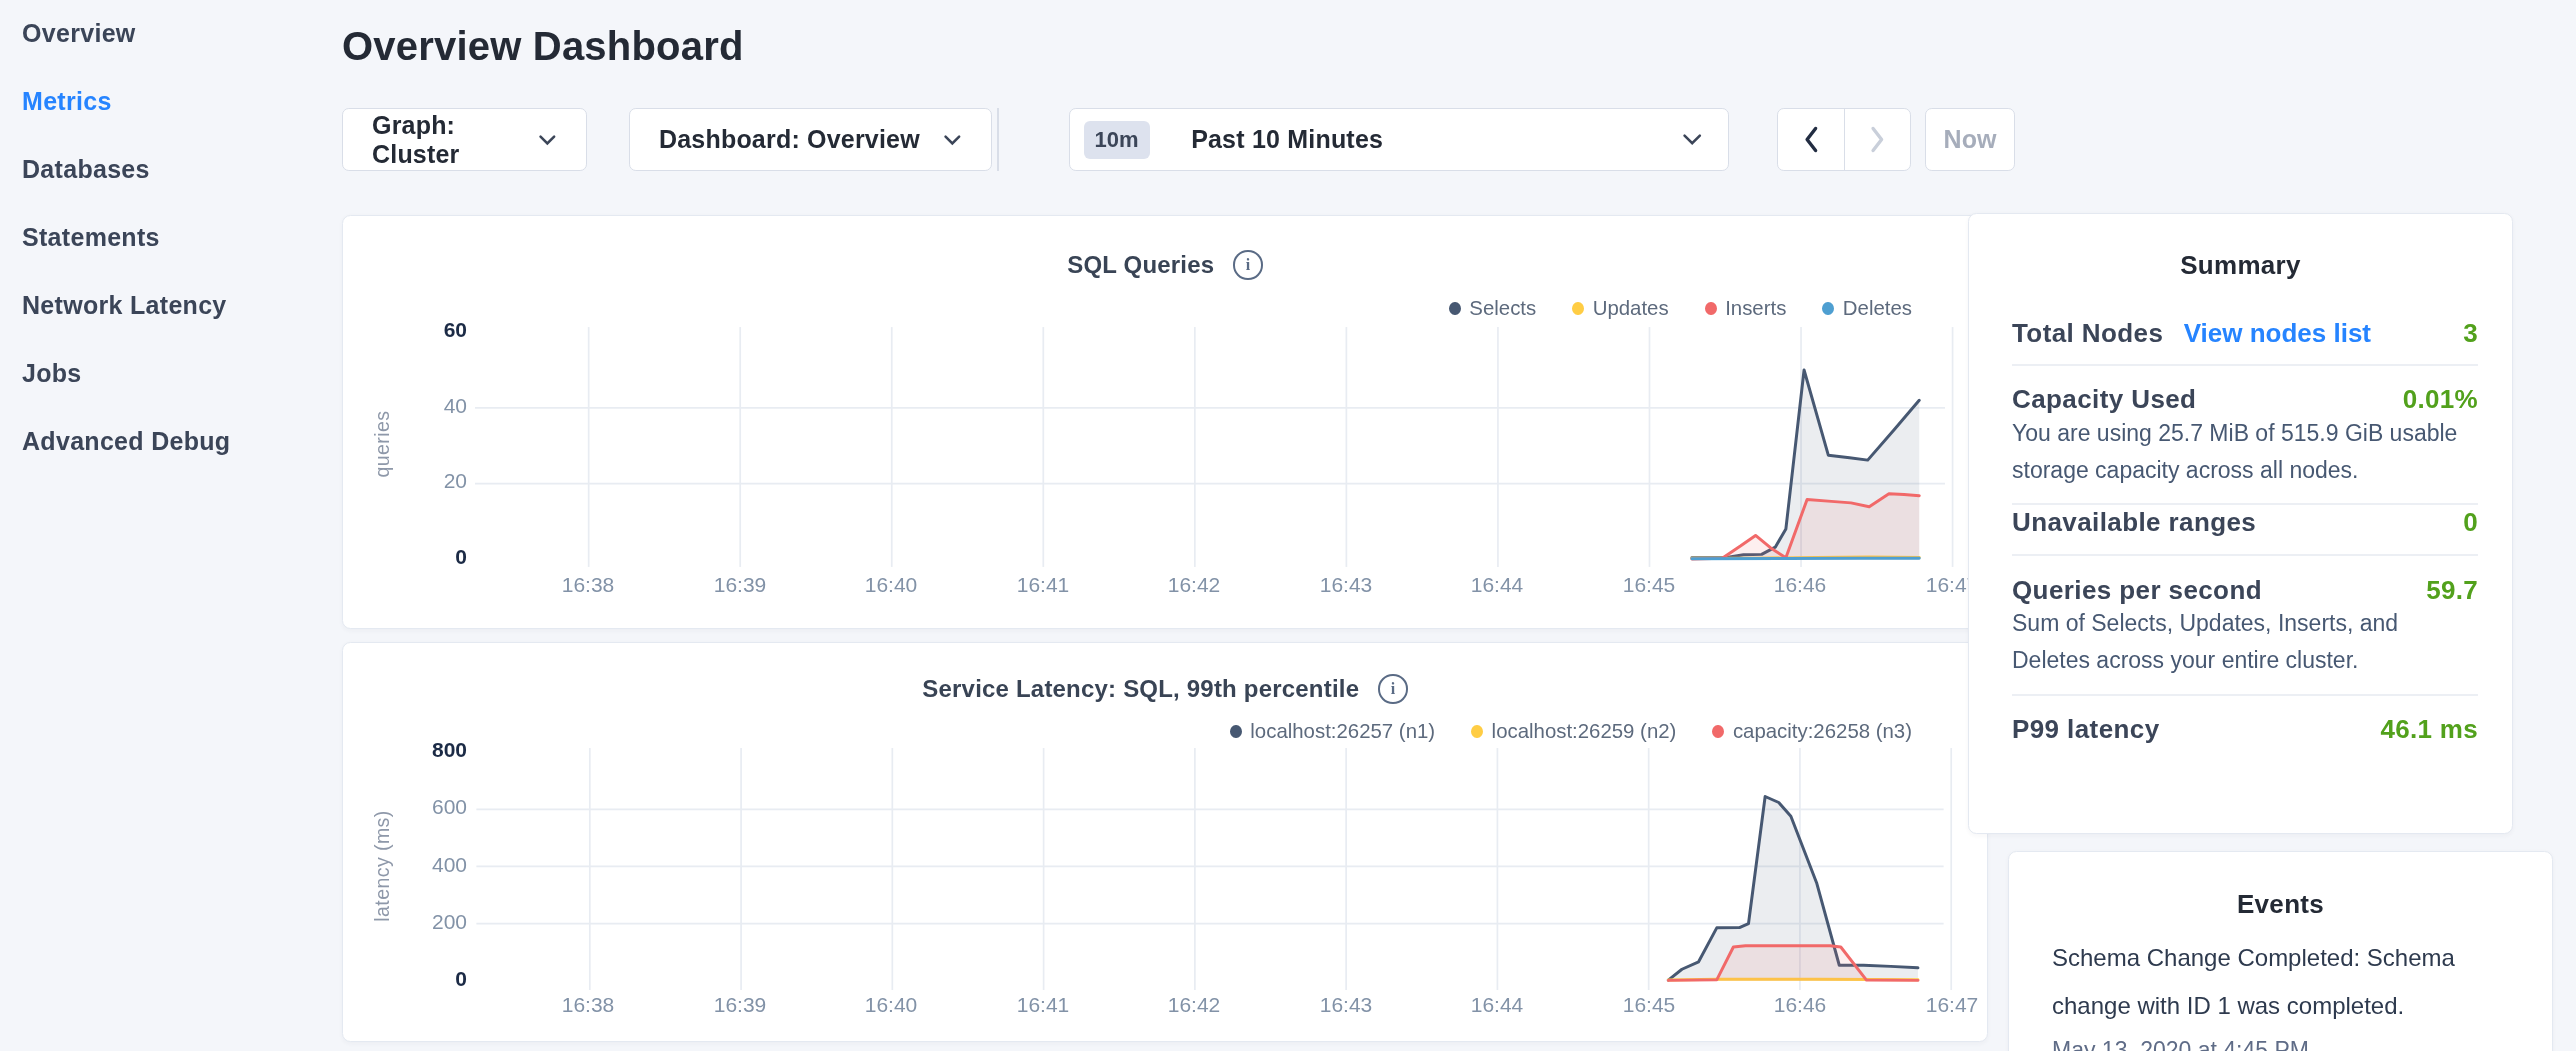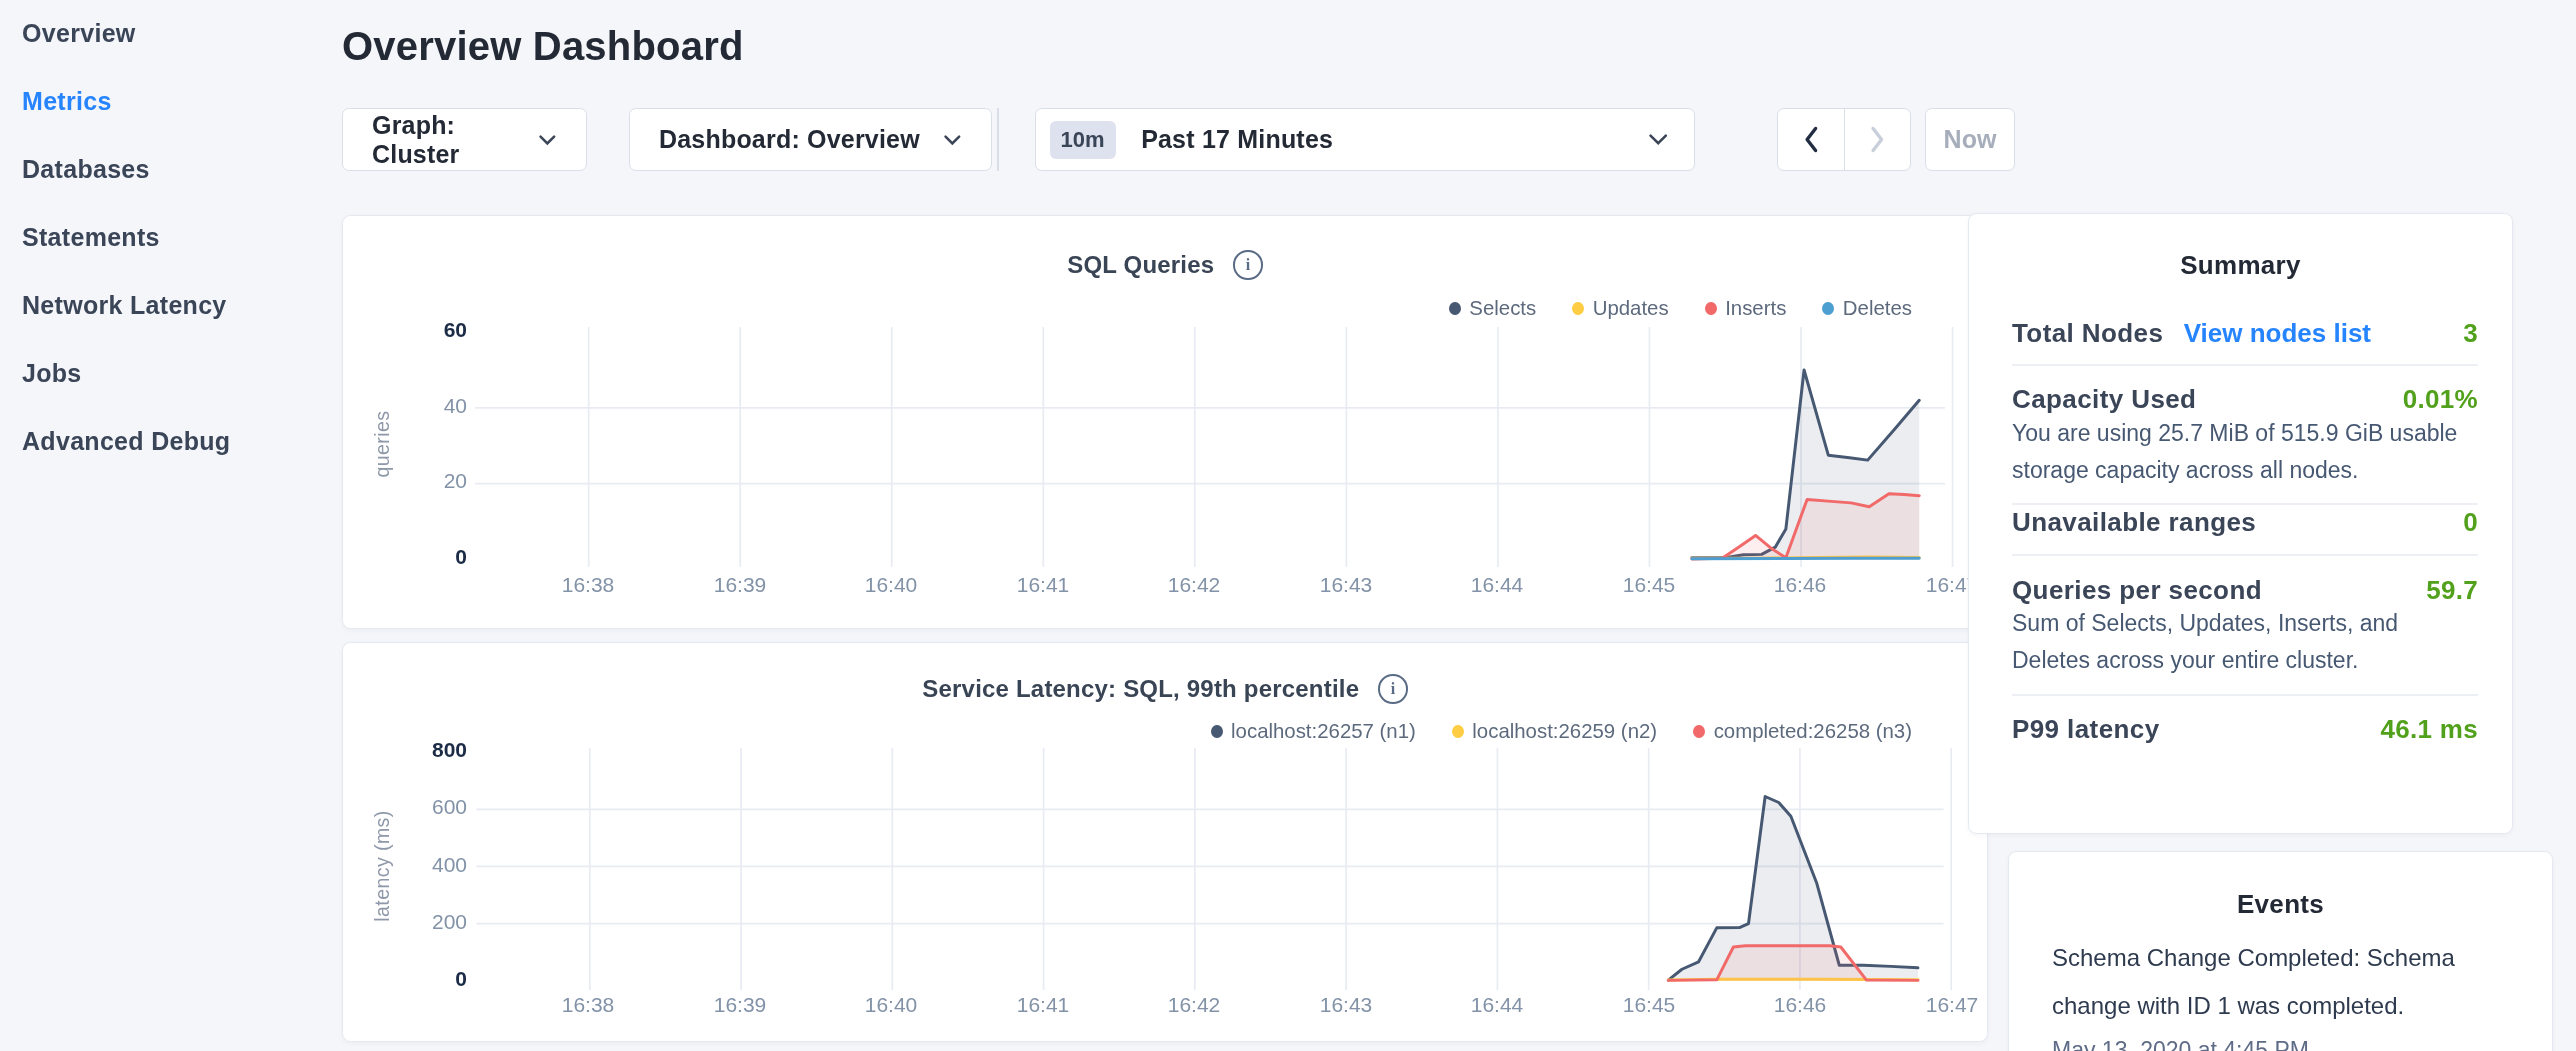--- a/index.html
+++ b/index.html
@@ -16,21 +16,21 @@
   
   .page-title{position:absolute;left:342px;top:24px;margin:0;font-size:40px;
               font-weight:600;color:#242a35;letter-spacing:0.2px;}
   .drop,.timebox,.pager,.nowbtn{position:absolute;top:108px;height:63px;background:#fff;
         border:1.7px solid #d9dee8;border-radius:6.8px;box-sizing:border-box;
         display:flex;align-items:center;cursor:pointer;}
   .drop{padding:0 29px;justify-content:space-between;}
   .drop .lab,.tw-label{font-size:25px;font-weight:700;color:#242a35;letter-spacing:0.2px;}
   .chev{margin-left:22px;flex:none;}
   .vdivider{position:absolute;left:997px;top:108px;width:1.7px;height:63px;background:#d9dee8;}
-  .timebox{left:1035px;width:660px;padding:0 25.5px 0 13.6px;}
+  .timebox{left:1069px;width:660px;padding:0 25.5px 0 13.6px;gap:16px;}
   .badge{background:#dde2ee;border-radius:6px;padding:6px 11px;font-size:22px;
          font-weight:700;color:#3b4558;margin-right:25.5px;}
   .tw-label{flex:1;}
   .pager{left:1777px;width:134px;padding:0;}
   .pager button{all:unset;width:66px;height:100%;display:flex;align-items:center;
                 justify-content:center;cursor:pointer;box-sizing:border-box;}
   .pager button + button{border-left:1.7px solid #d9dee8;}
   .nowbtn{left:1925px;width:90px;justify-content:center;font-size:25px;font-weight:700;
           color:#a6adbb;}
 
@@ -95,21 +95,21 @@
   </div>
   <div class="drop" style="left:629px;width:363px">
     <span class="lab">Dashboard: Overview</span>
     <svg class="chev" width="18.7" height="12" viewBox="0 0 22 14">
         <polyline points="3,3 11,11 19,3" stroke="#3b4558" stroke-width="3" fill="none" stroke-linecap="round"></polyline>
       </svg>
   </div>
   <div class="vdivider"></div>
   <div class="timebox">
     <span class="badge">10m</span>
-    <span class="tw-label">Past 17 Minutes</span>
+    <span class="tw-label">Past 10 Minutes</span>
     <svg class="chev" width="20.4" height="12.8" viewBox="0 0 24 15">
         <polyline points="3,3 12,12 21,3" stroke="#3b4558" stroke-width="3" fill="none" stroke-linecap="round"></polyline>
       </svg>
   </div>
   <div class="pager">
     <button>
       <svg width="18.7" height="29" viewBox="0 0 22 34">
           <polyline points="16,4 6,17 16,30" stroke="#222d42" stroke-width="4" fill="none" stroke-linecap="round" stroke-linejoin="round"></polyline>
         </svg>
     </button>
@@ -196,21 +196,21 @@
         <div class="leg-item">
           <span class="leg-dot" style="background: rgb(71, 88, 114);"></span>
           <span class="leg-label">localhost:26257 (n1)</span>
         </div>
         <div class="leg-item">
           <span class="leg-dot" style="background: rgb(255, 205, 68);"></span>
           <span class="leg-label">localhost:26259 (n2)</span>
         </div>
         <div class="leg-item">
           <span class="leg-dot" style="background: rgb(241, 105, 105);"></span>
-          <span class="leg-label">completed:26258 (n3)</span>
+          <span class="leg-label">capacity:26258 (n3)</span>
         </div>
       </div>
     <span class="ylab" style="left:39px;top:223px">latency (ms)</span>
     <svg class="plot" style="left:132px;top:105px" width="1470" height="242" viewBox="0 0 1728 285">
         <line x1="133.60824742268036" x2="133.60824742268036" y1="0" y2="285" class="grid"></line>
         <line x1="311.75257731958754" x2="311.75257731958754" y1="0" y2="285" class="grid"></line>
         <line x1="489.89690721649475" x2="489.89690721649475" y1="0" y2="285" class="grid"></line>
         <line x1="668.0412371134018" x2="668.0412371134018" y1="0" y2="285" class="grid"></line>
         <line x1="846.185567010309" x2="846.185567010309" y1="0" y2="285" class="grid"></line>
         <line x1="1024.3298969072162" x2="1024.3298969072162" y1="0" y2="285" class="grid"></line>

